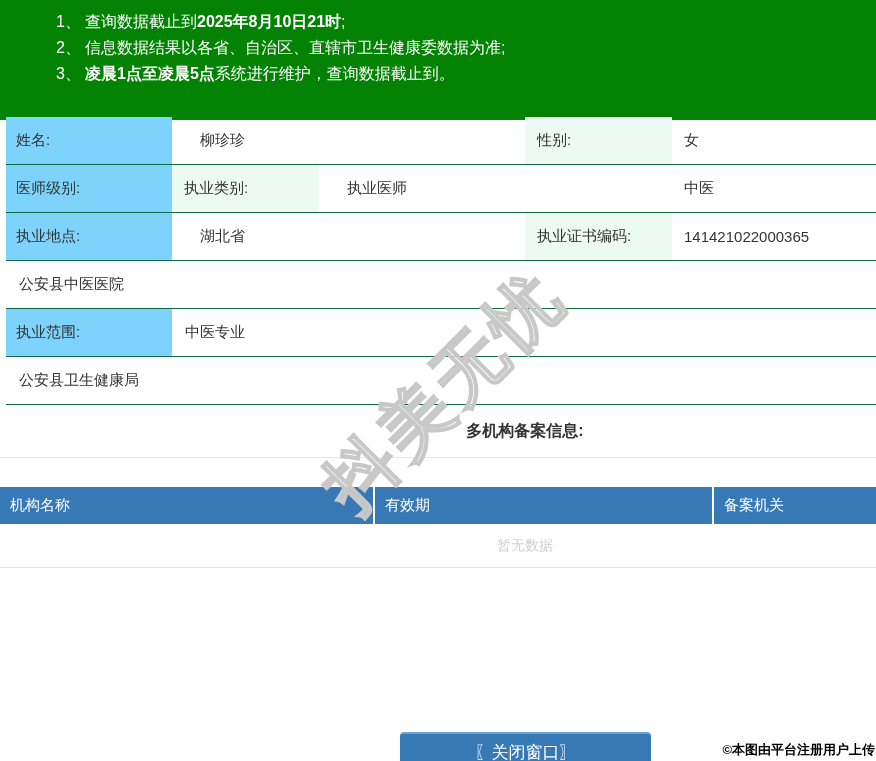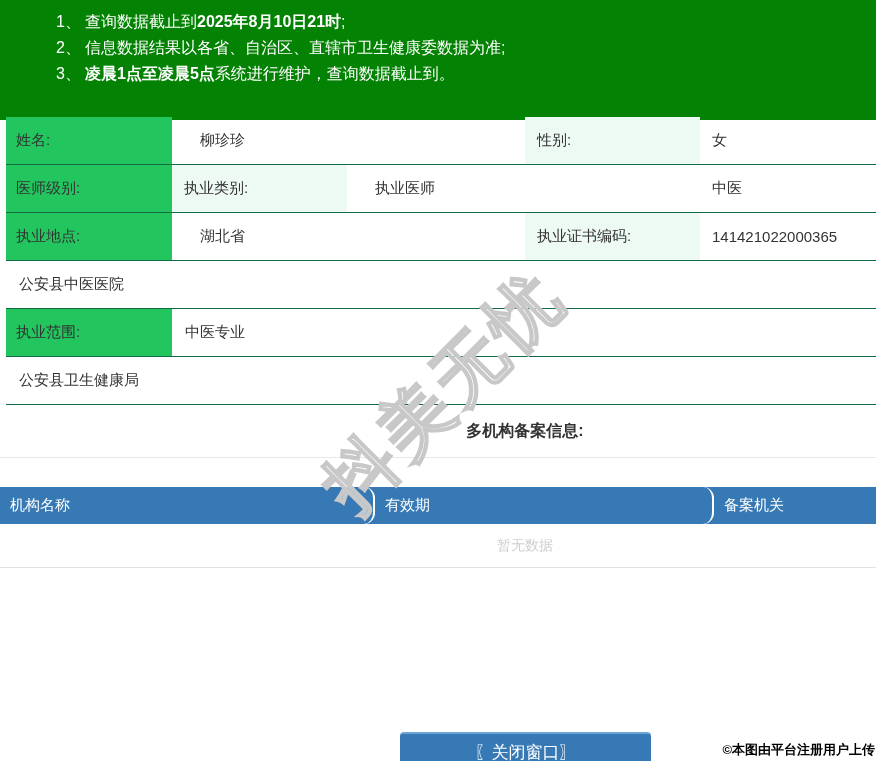--- a/index.html
+++ b/index.html
@@ -30,41 +30,41 @@
   .container { position: absolute; top: 98px; left: 0; width: 1050px; }
   
   .info-table { margin-top: 19px; padding-left: 6px; }
   .info-row {
     display: flex; align-items: center;
     height: 48px;
     border-bottom: 1px solid #106b42;
     font-size: 15px;
   }
   .cell { overflow: hidden; white-space: nowrap; }
-  .cell-label1 { width: 166px; align-self: stretch; display: flex; align-items: center; background: #22c55e; padding-left: 10px; }
+  .cell-label1 { width: 166px; align-self: stretch; display: flex; align-items: center; background: #7dd3fc; padding-left: 10px; }
   .cell-value1 { width: 353px; padding-left: 28px; }
-  .cell-label2 { width: 175px; align-self: stretch; display: flex; align-items: center; background: #edf9f3; padding-left: 12px; }
+  .cell-label2 { width: 147px; align-self: stretch; display: flex; align-items: center; background: #edf9f3; padding-left: 12px; }
   .cell-value2 { flex: 1; padding-left: 12px; }
   .cell-value-full { flex: 1; padding-left: 13px; }
   
   .section-title-row {
     height: 53px;
     display: flex; align-items: center; justify-content: center;
     border-bottom: 1px solid #e8e8e8;
   }
   .section-title { font-size: 16px; font-weight: bold; color: #333; margin: 0; }
   .filing-header {
     margin-top: 29px;
     display: flex;
     height: 37px;
     background: #3679b5;
     color: #fff;
     font-size: 15px;
   }
-  .filing-header .fh-cell { display: flex; align-items: center; padding-left: 10px; border-radius: 11px; }
+  .filing-header .fh-cell { display: flex; align-items: center; padding-left: 10px; }
   .fh-col1 { width: 375px; border-right: 2px solid #fff; }
   .fh-col2 { width: 339px; border-right: 2px solid #fff; }
   .fh-col3 { flex: 1; }
   .empty-row {
     height: 44px;
     display: flex; align-items: center; justify-content: center;
     color: #cfcfcf;
     font-size: 14px;
     border-bottom: 1px solid #e3e3e3;
   }

